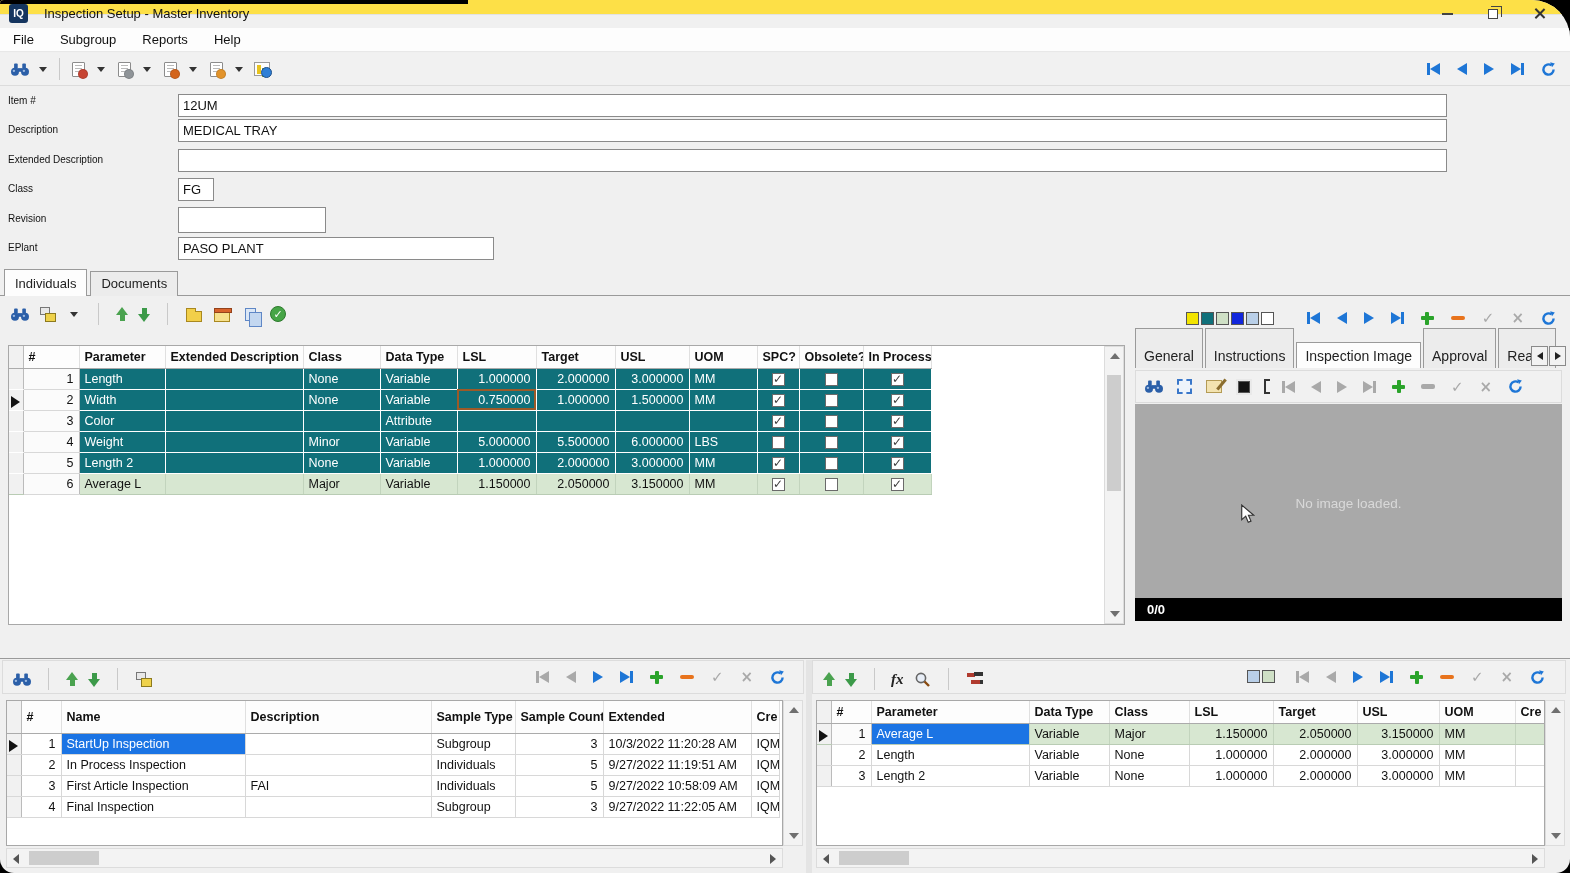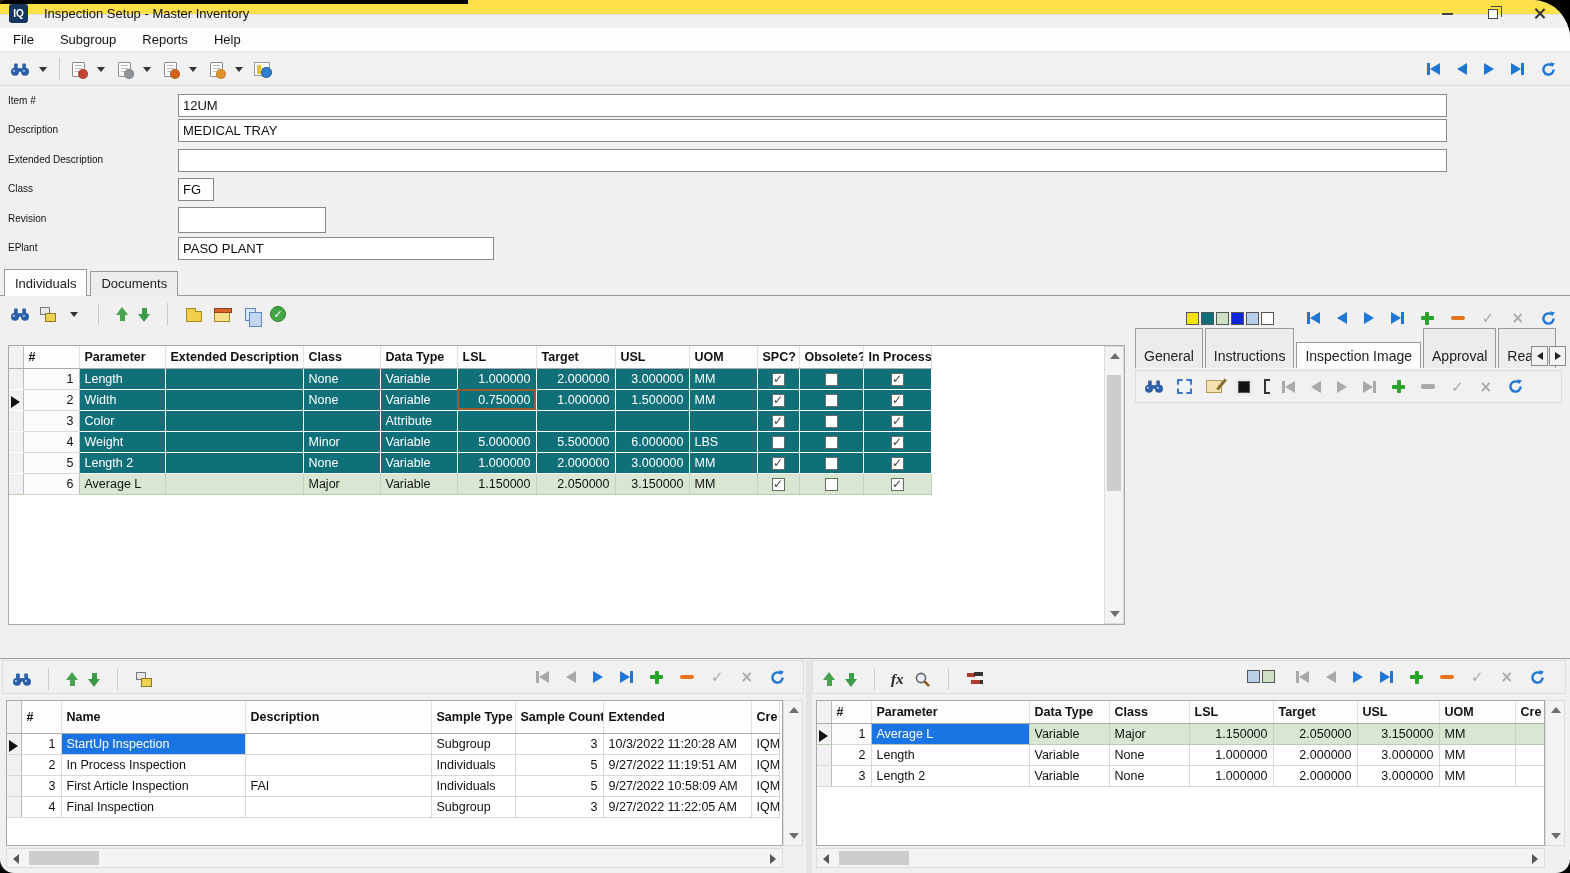--- a/index.html
+++ b/index.html
@@ -560,20 +560,27 @@
           <span class="nx">×</span>
         </span>
         <span class="nav" style="color: rgb(30, 118, 214);">
           <svg class="refresh-svg" viewBox="0 0 15 15">
             <path d="M12.6 7.5a5.1 5.1 0 1 1-2.1-4.1" fill="none" stroke="currentColor" stroke-width="2.4"></path>
             <path d="M9.2 0.2 13.8 1.6 11 5.2z" fill="currentColor"></path>
           </svg>
         </span>
       </div>
   </div>
+  <div class="imgarea">
+    <div class="noimg">No image loaded.</div>
+    <span class="imgcursor"><svg viewBox="0 0 14 20" width="15" height="21">
+          <path d="M1.5 1v14l3.8-3.4 2.4 5.8 2.6-1.1-2.4-5.6h5z" fill="#fff" stroke="#333" stroke-width="1.1"></path>
+        </svg></span>
+  </div>
+  <div class="imgcounter">0/0</div>
 
   <div class="tabline" style="top:658px"></div>
 
   <div style="position:absolute; left:2px; top:660px; width:802px; height:34px; background:#f1f1f1; border:1px solid #dcdcdc"></div>
   <div class="bpane-toolbar" style="left:12px; top:668px">
     <span class="icon16">
         <svg class="binoc-svg" viewBox="0 0 22 15">
           <rect x="4.5" y="1" width="4" height="6" rx="1" fill="#2b5fa8"></rect>
           <rect x="13.5" y="1" width="4" height="6" rx="1" fill="#2b5fa8"></rect>
           <rect x="8.5" y="6" width="5" height="4" fill="#2b5fa8"></rect>

